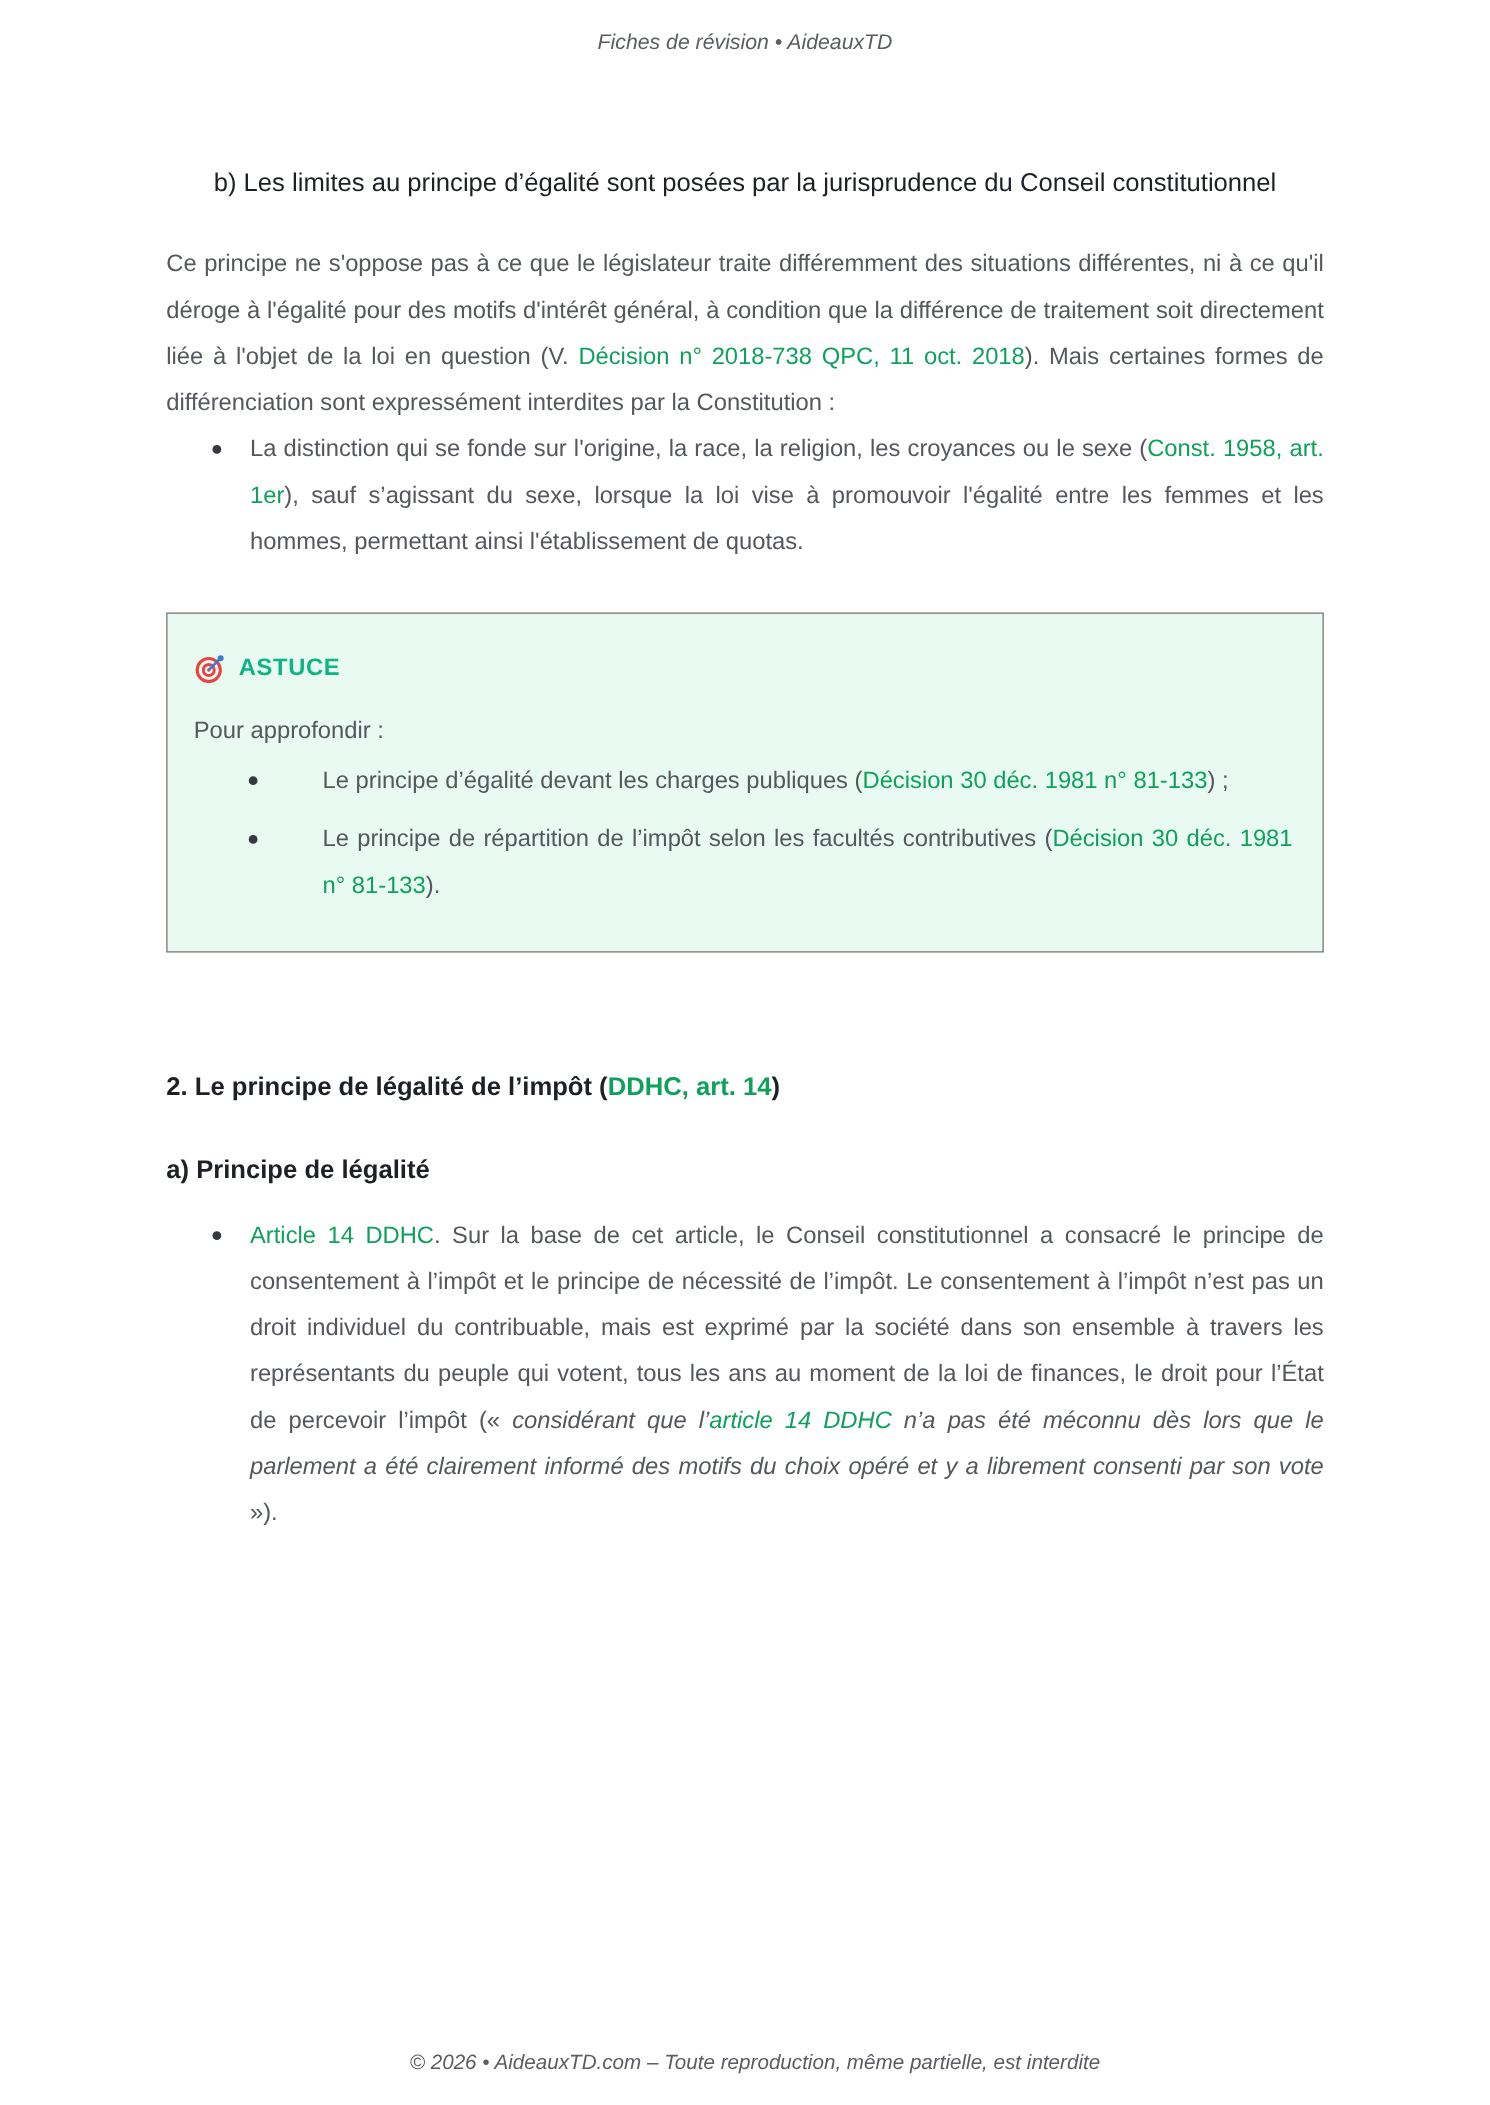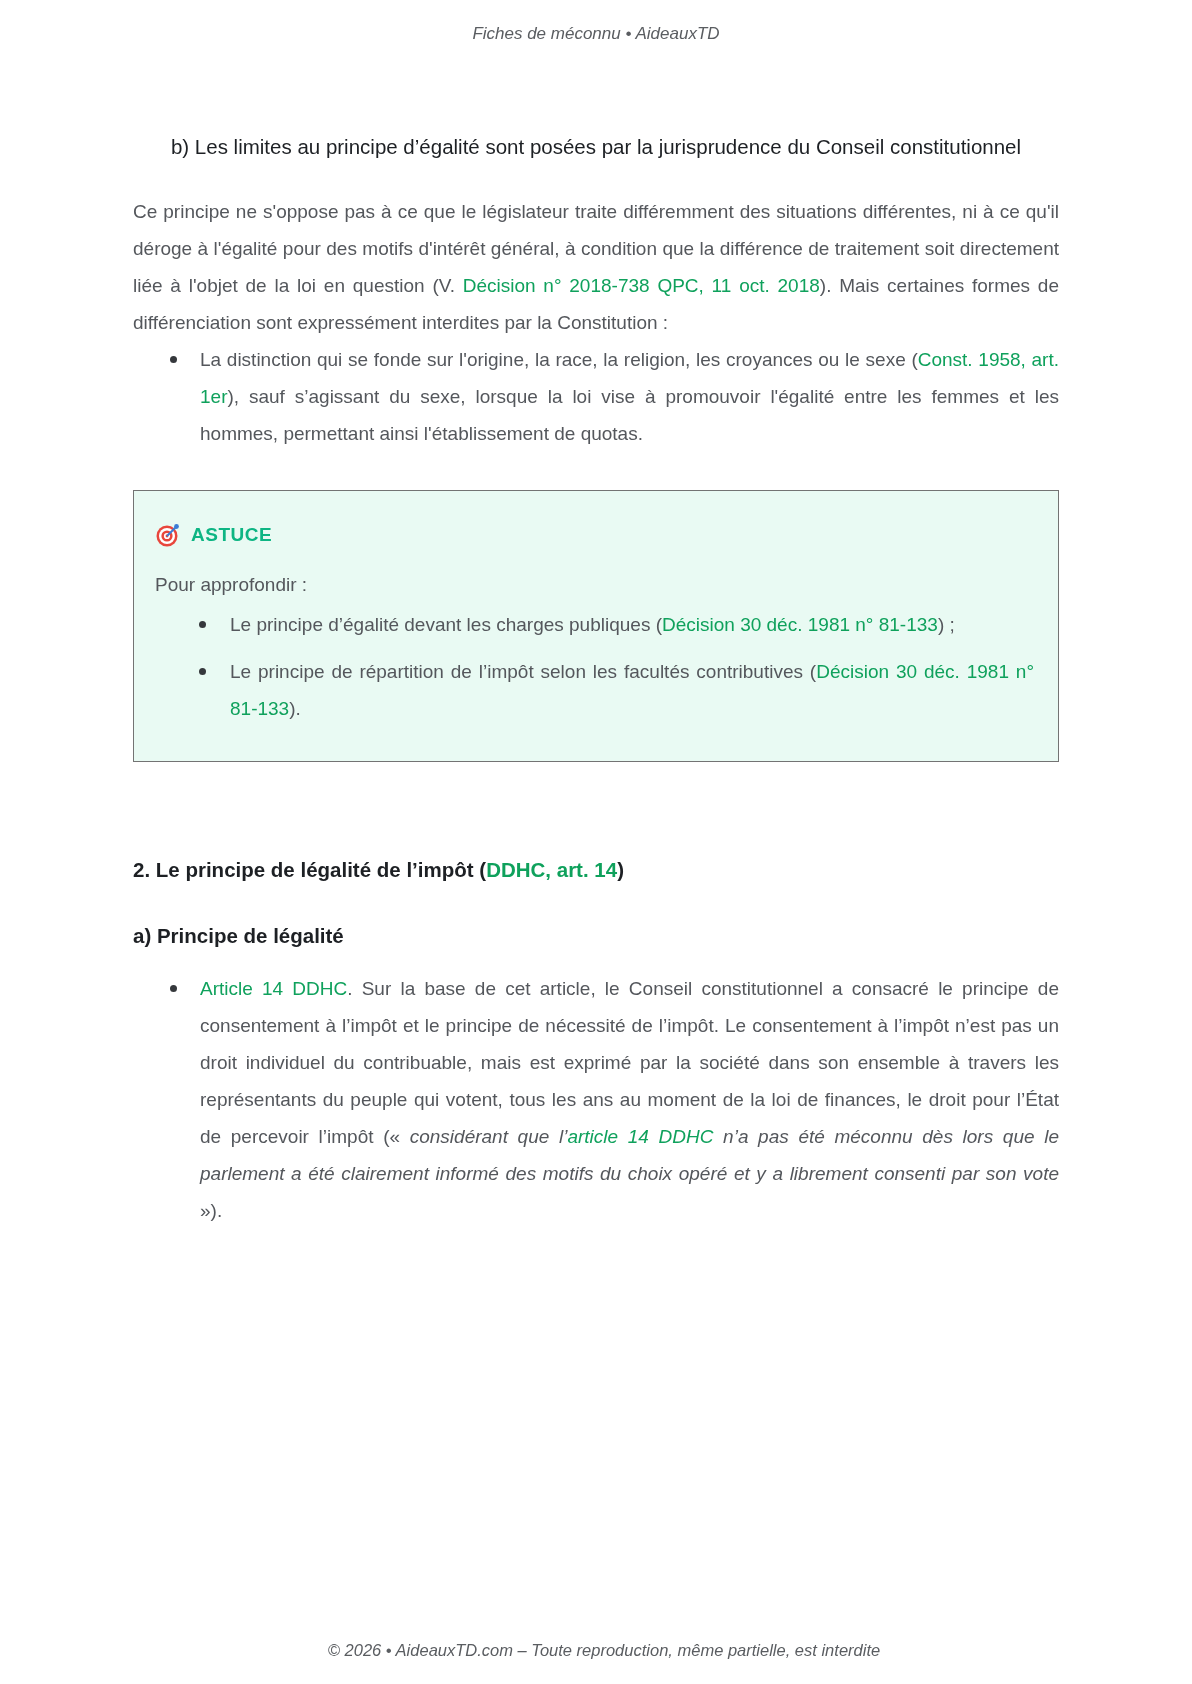--- a/index.html
+++ b/index.html
@@ -61,21 +61,21 @@
     padding: 30px 24px 34px 21px;
   }
   .astuce-header { display: flex; align-items: center; gap: 9px; }
   .astuce-label {
     color: #0db583;
     font-weight: 700;
     font-size: 19px;
     letter-spacing: 0.5px;
   }
   .astuce-intro { margin-top: 26px; font-size: 19px; color: #54575c; }
-  .astuce-box .bullet-row { margin-top: 10px; }
+  .astuce-box .bullet-row { margin-top: 10px; gap: 28px; }
   .astuce-box .bullet-dot { margin-left: 44px; }
   .astuce-box .bullet-text { margin-left: 24px; }
 
   .section-2-heading {
     margin-top: 96px;
     font-size: 20.5px;
     font-weight: 700;
     color: #1d2024;
   }
   .sub-heading-a {
@@ -92,21 +92,21 @@
     left: 16px; right: 0; bottom: 24px;
     text-align: center;
     font-style: italic;
     font-size: 16.5px;
     color: #5a5d61;
   }
 </style>
 </head>
 <body>
 
-<div class="page-header">Fiches de méconnu • AideauxTD</div>
+<div class="page-header">Fiches de révision • AideauxTD</div>
 
 <div class="content">
 
   <div class="heading-b">b) Les limites au principe d’égalité sont posées par la jurisprudence du Conseil constitutionnel</div>
 
   <p class="para"><span>Ce principe ne s'oppose pas à ce que le législateur traite différemment des situations différentes, ni à ce qu'il déroge à l'égalité pour des motifs d'intérêt général, à condition que la différence de traitement soit directement liée à l'objet de la loi en question (V. </span><span class="green-link">Décision n° 2018-738 QPC, 11 oct. 2018</span><span>). Mais certaines formes de différenciation sont expressément interdites par la Constitution :</span></p>
 
   <div class="bullet-row">
     <span class="bullet-dot"></span>
     <p class="bullet-text"><span>La distinction qui se fonde sur l'origine, la race, la religion, les croyances ou le sexe (</span><span class="green-link">Const. 1958, art. 1er</span><span>), sauf s’agissant du sexe, lorsque la loi vise à promouvoir l'égalité entre les femmes et les hommes, permettant ainsi l'établissement de quotas.</span></p>

